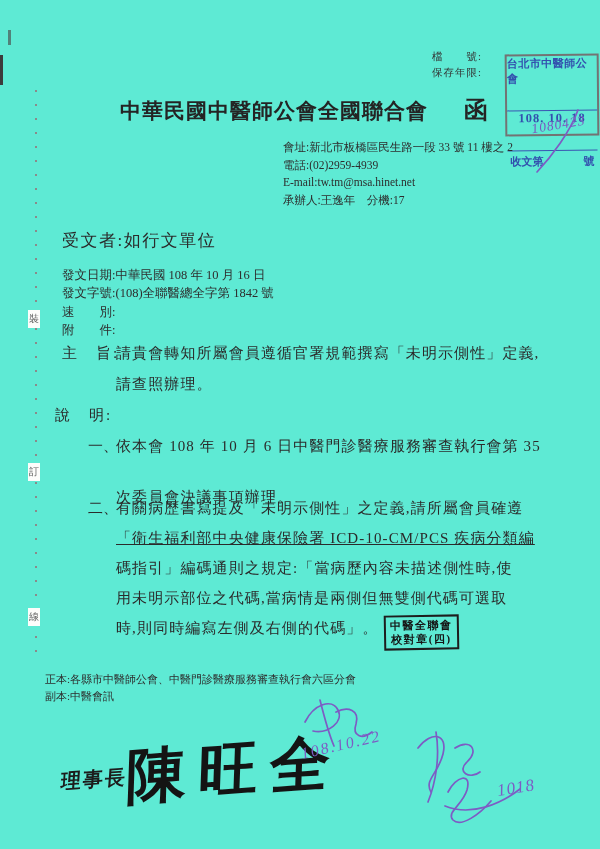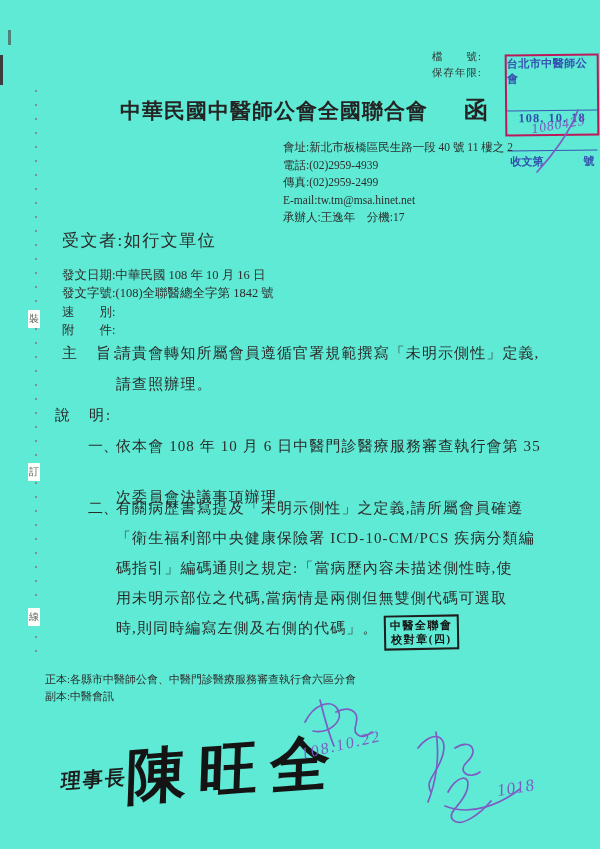--- a/index.html
+++ b/index.html
@@ -14,21 +14,21 @@
   
   .edge-sliver { position:absolute; left:0; top:55px; width:3px; height:30px; background:#3c3c3c; }
   .edge-tick { position:absolute; left:8px; top:30px; width:3px; height:15px; background:#4a4a4a; opacity:.65; }
 
   
   .archive-label { font-size:10.5px; letter-spacing:1px; color:#333; }
 
   
   .receipt-stamp {
     position:absolute; left:505px; top:54px; width:94px; height:82px;
-    border:2px solid #be185d; color:#3350ae; background:rgba(255,255,255,0);
+    border:2px solid #737373; color:#3350ae; background:rgba(255,255,255,0);
     display:flex; flex-direction:column; transform:rotate(-0.5deg);gap:24px;
   }
   .stamp-row { flex:1; display:flex; align-items:center; justify-content:center; font-weight:bold; }
   .stamp-row + .stamp-row { border-top:1.6px solid #3b55b2; }
   .stamp-org { font-size:11px; letter-spacing:0.5px; }
   .stamp-date { font-family:Liberation Serif, serif; font-size:12.5px; letter-spacing:1px; }
   .stamp-receipt { justify-content:space-between; padding:0 3px; font-size:11px; align-items:flex-start; padding-top:3px; }
   .stamp-number {
     position:absolute; left:24px; top:61px; font-size:13.5px; color:#7d53c1;
     font-style:italic; transform:rotate(-9deg); letter-spacing:1px; font-weight:normal;
@@ -106,23 +106,22 @@
     </div>
     <span class="stamp-number">1080423</span>
   </div>
 
   <div class="doc-title">
     <span class="title-org">中華民國中醫師公會全國聯合會</span>
     <span class="title-type">函</span>
   </div>
 
   <div class="contact">
-    <div>會址:新北市板橋區民生路一段 40 號 11 樓之 2</div>
+    <div>會址:新北市板橋區民生路一段 33 號 11 樓之 2</div>
     <div>電話:(02)2959-4939</div>
-    <div>傳真:(02)2959-2499</div>
     <div>E-mail:tw.tm@msa.hinet.net</div>
     <div>承辦人:王逸年　分機:17</div>
   </div>
 
   <div class="abs recipient">受文者:如行文單位</div>
 
   <div class="meta">
     <div>發文日期:中華民國 108 年 10 月 16 日</div>
     <div>發文字號:(108)全聯醫總全字第 1842 號</div>
     <div>速　　別:</div>
@@ -134,21 +133,21 @@
   <div class="abs body-line" style="left:116px; top:375px;">請查照辦理。</div>
 
   <div class="abs body-label" style="left:55px; top:406px;">說　明:</div>
 
   <div class="abs item-no" style="left:88px; top:437px;">一、</div>
   <div class="abs body-line" style="left:116px; top:437px;">依本會 108 年 10 月 6 日中醫門診醫療服務審查執行會第 35</div>
   <div class="abs body-line" style="left:116px; top:488px;">次委員會決議事項辦理。</div>
 
   <div class="abs item-no" style="left:88px; top:499px;">二、</div>
   <div class="abs body-line" style="left:116px; top:499px;">有關病歷書寫提及「未明示側性」之定義,請所屬會員確遵</div>
-  <div class="abs body-line" style="left:116px; top:529px;">「衛生福利部中央健康保險署 ICD-10-CM/PCS 疾病分類編</div>
+  <div class="abs body-line" style="left:116px; top:529px;text-decoration:underline;">「衛生福利部中央健康保險署 ICD-10-CM/PCS 疾病分類編</div>
   <div class="abs body-line" style="left:116px; top:559px;">碼指引」編碼通則之規定:「當病歷內容未描述側性時,使</div>
   <div class="abs body-line" style="left:116px; top:619px;">時,則同時編寫左側及右側的代碼」。</div>
   <div class="abs body-line" style="left:116px; top:589px;">用未明示部位之代碼,當病情是兩側但無雙側代碼可選取</div>
 
   <div class="proof-stamp">
     <div>中醫全聯會</div>
     <div>校對章(四)</div>
   </div>
 
   <div class="copies">

